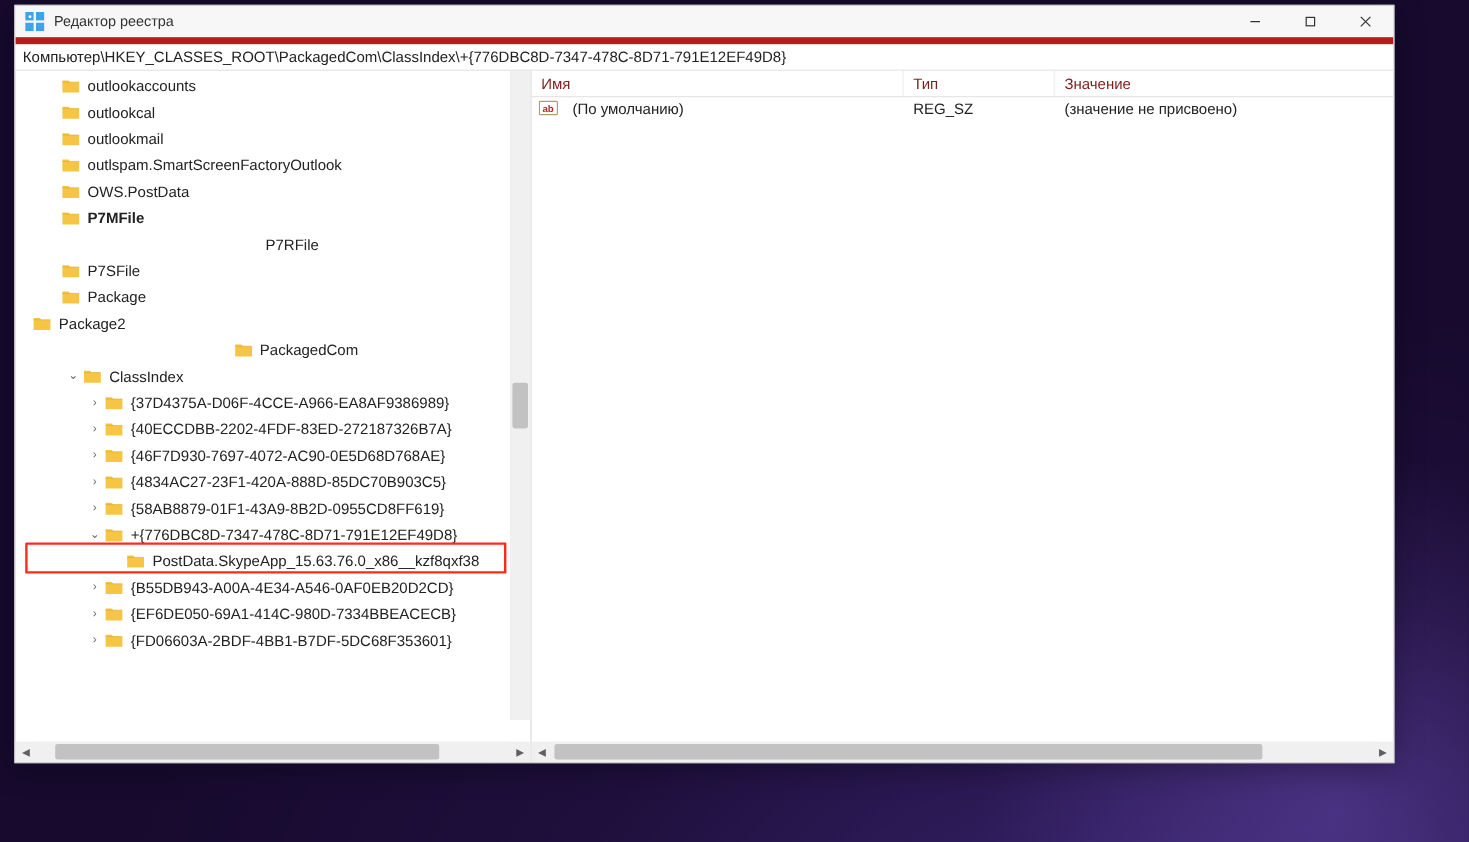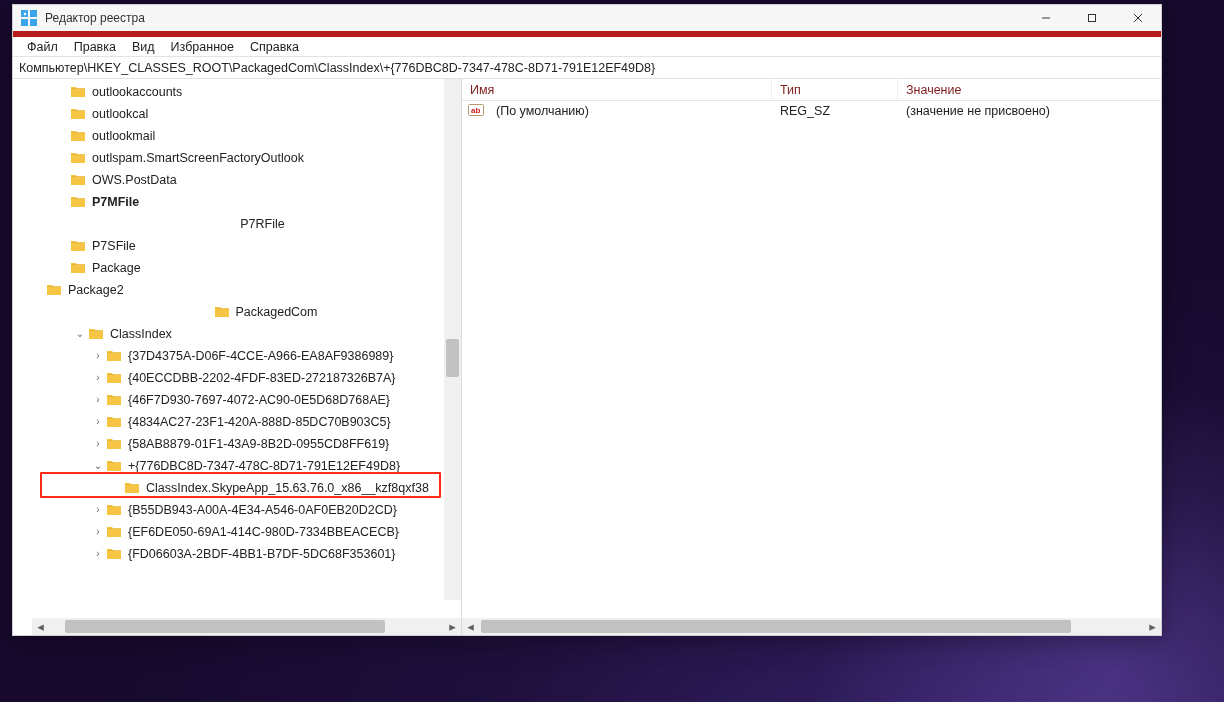--- a/index.html
+++ b/index.html
@@ -38,21 +38,20 @@
 
   
   .pathbar { height: 22px; border-bottom: 1px solid #e3e3e3; display:flex; align-items:center; padding: 1px 6px; font-size: 12.5px; color:#222; background:#fff; }
 
   
   .body { flex: 1; display: flex; min-height: 0; }
   .tree-pane {
     width: 430px; border-right: 1px solid #dcdcdc;
     display: flex; flex-direction: column;
     position: relative;
-    margin-left: 19px;
   }
   .tree-scroll { flex: 1; overflow: hidden; position: relative; }
   .tree {
     padding-top: 2px;
     font-size: 12.5px;
     color: #222;
     line-height: 22px;
     white-space: nowrap;
     position: relative;
   }
@@ -122,27 +121,20 @@
         </div>
       <div class="winbtn close">
           <svg width="10" height="10" viewBox="0 0 10 10">
             <line x1="1" y1="1" x2="9" y2="9" stroke="#333" stroke-width="1"></line>
             <line x1="9" y1="1" x2="1" y2="9" stroke="#333" stroke-width="1"></line>
           </svg>
         </div>
     </div>
   </div>
 
-  <div class="menubar">
-    <div class="item">Файл</div>
-    <div class="item">Правка</div>
-    <div class="item">Вид</div>
-    <div class="item">Избранное</div>
-    <div class="item">Справка</div>
-  </div>
 
   <div class="pathbar">
     <span>Компьютер\HKEY_CLASSES_ROOT\PackagedCom\ClassIndex\+{776DBC8D-7347-478C-8D71-791E12EF49D8}</span>
   </div>
 
   <div class="body">
 
     <div class="tree-pane">
       <div class="tree-scroll">
         <div class="tree" id="tree">
@@ -289,21 +281,21 @@
                 <path d="M1 4.5h14" stroke="#d6a928" stroke-width="0.5"></path>
               </svg>
               <span class="lbl">+{776DBC8D-7347-478C-8D71-791E12EF49D8}</span>
             </div>
             <div class="row" style="padding-left: 78px;">
               <span class="expander none"> </span>
               <svg class="folder-ico" viewBox="0 0 16 16">
                 <path class="folder-svg" d="M1 3h5l1.5 1.5H15V13H1z"></path>
                 <path d="M1 4.5h14" stroke="#d6a928" stroke-width="0.5"></path>
               </svg>
-              <span class="lbl">ClassIndex.SkypeApp_15.63.76.0_x86__kzf8qxf38</span>
+              <span class="lbl">PostData.SkypeApp_15.63.76.0_x86__kzf8qxf38</span>
             </div>
             <div class="row" style="padding-left: 60px;">
               <span class="expander">›</span>
               <svg class="folder-ico" viewBox="0 0 16 16">
                 <path class="folder-svg" d="M1 3h5l1.5 1.5H15V13H1z"></path>
                 <path d="M1 4.5h14" stroke="#d6a928" stroke-width="0.5"></path>
               </svg>
               <span class="lbl">{B55DB943-A00A-4E34-A546-0AF0EB20D2CD}</span>
             </div>
             <div class="row" style="padding-left: 60px;">

